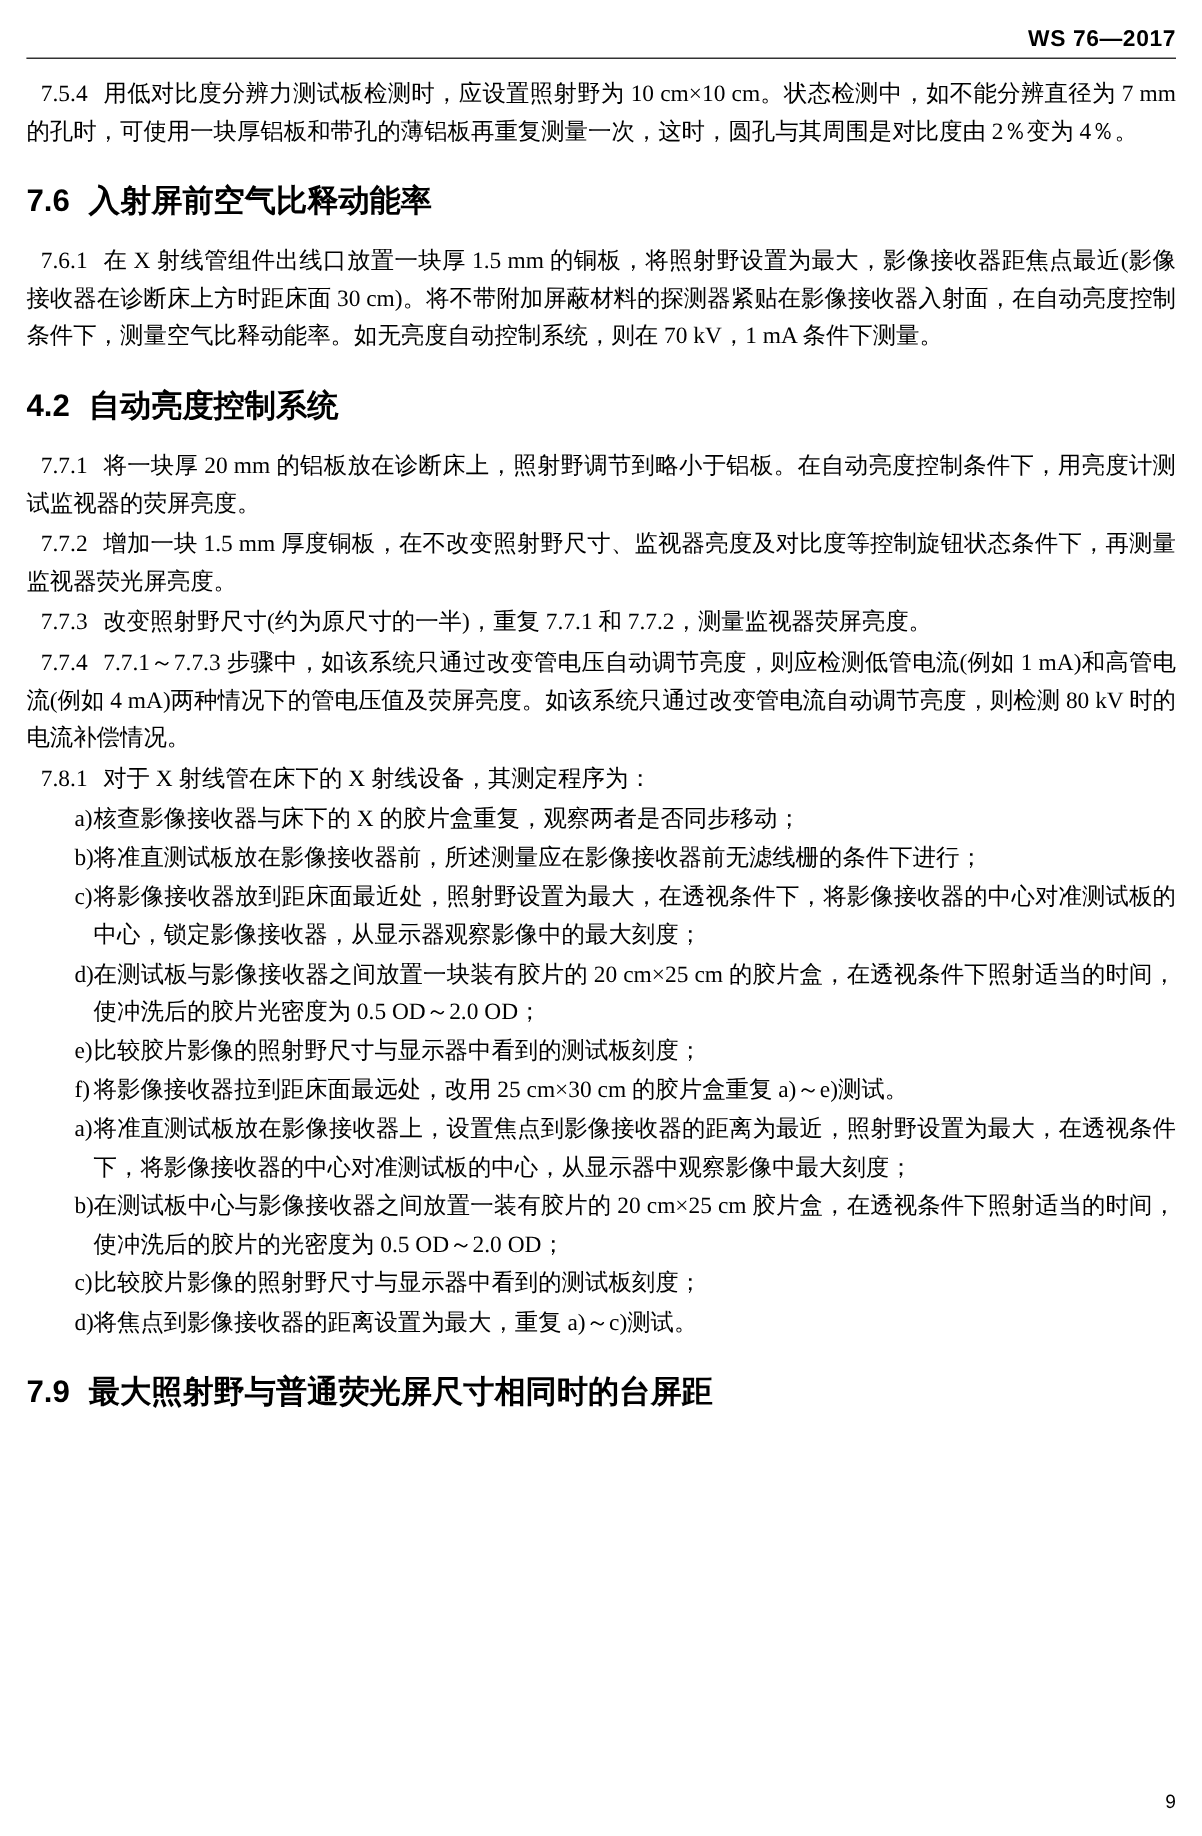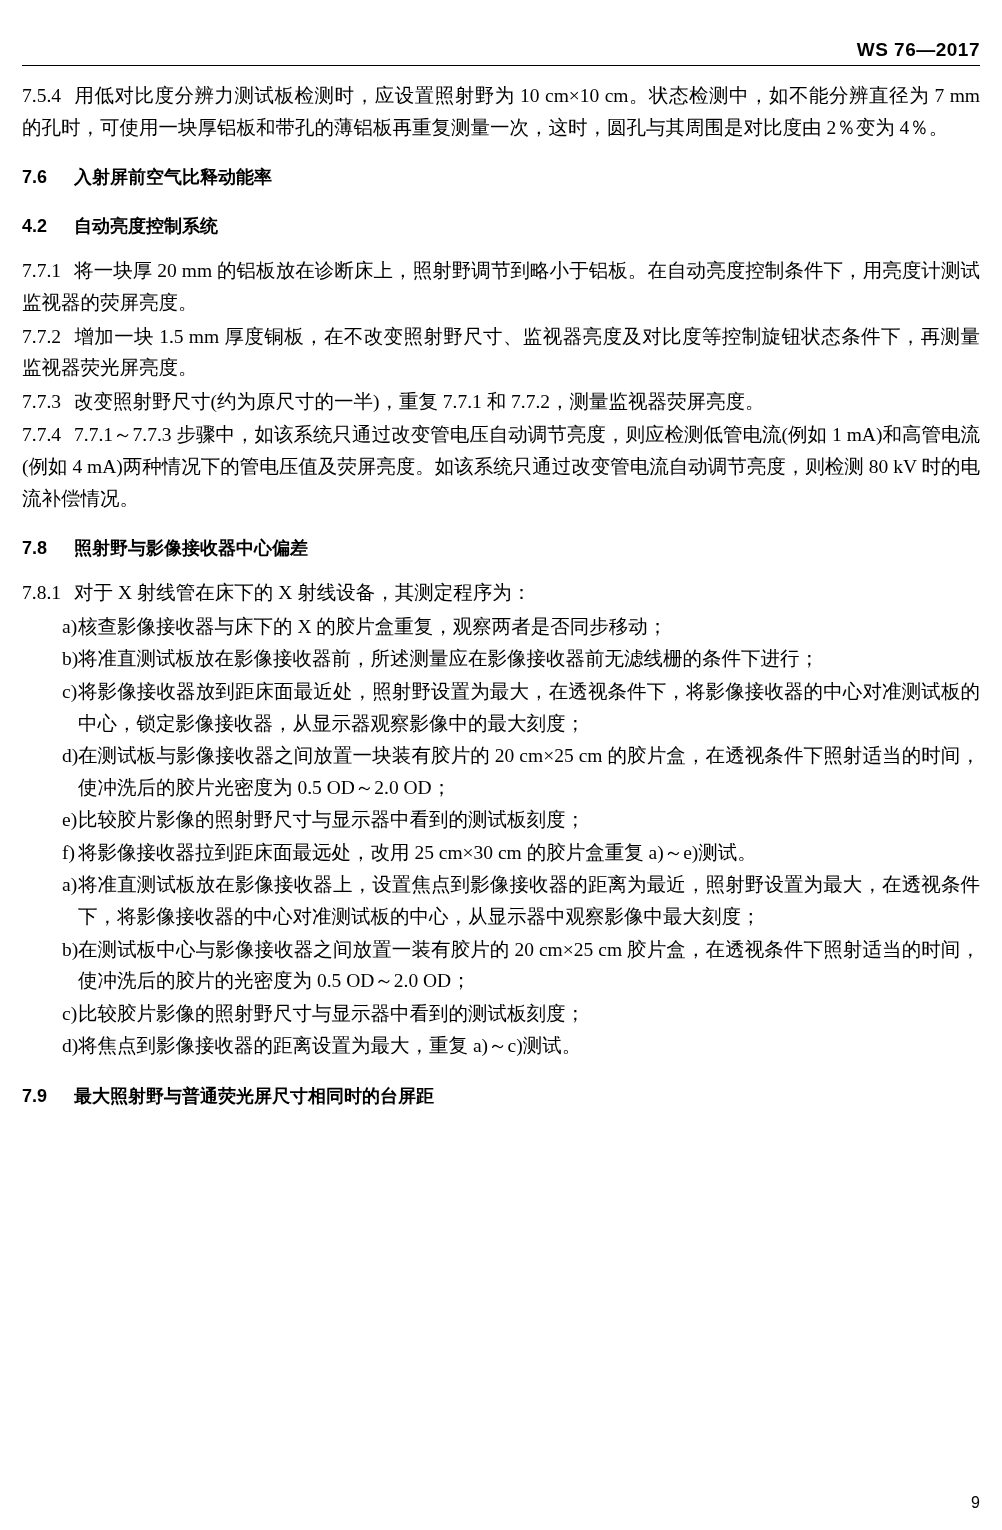--- a/index.html
+++ b/index.html
@@ -11,21 +11,21 @@
     width: 1002px;
     height: 1530px;
     font-family: "Liberation Serif", "DejaVu Serif", serif;
     color: #000000;
     position: relative;
   }
   .page {
     width: 1002px;
     height: 1530px;
     box-sizing: border-box;
-    padding: 17px 22px;
+    padding: 0 22px;
     position: relative;
   }
   
   .header {
     height: 46px;
     display: flex;
     align-items: flex-end;
     justify-content: flex-end;
     padding-bottom: 2px;
     box-sizing: border-box;
@@ -50,26 +50,27 @@
     margin: 0 0 1px 0;
     text-align: justify;
     text-justify: inter-ideograph;
   }
   .para {
     margin-bottom: 2px;
   }
   .num {
     display: inline-block;
     min-width: 52px;
+    margin-left: 12px;
   }
   .sec-head {
     margin: 20px 0 14px 0;
     font-family: "Liberation Sans", sans-serif;
     font-weight: bold;
-    font-size: 18px;
+    font-size: 26px;
   }
   .sec-head .sec-num {
     display: inline-block;
     min-width: 52px;
   }
   
   .list {
     margin: 0;
     padding: 0;
   }
@@ -113,20 +114,23 @@
 
 
     <p class="para">
       <span class="num">7.5.4</span><span>用低对比度分辨力测试板检测时，应设置照射野为 10 cm×10 cm。状态检测中，如不能分辨直径为 7 mm 的孔时，可使用一块厚铝板和带孔的薄铝板再重复测量一次，这时，圆孔与其周围是对比度由 2％变为 4％。</span>
     </p>
 
     <h2 class="sec-head">
       <span class="sec-num">7.6</span><span>入射屏前空气比释动能率</span>
     </h2>
 
+    <p class="para">
+      <span class="num">7.6.1</span><span>在 X 射线管组件出线口放置一块厚 1.5 mm 的铜板，将照射野设置为最大，影像接收器距焦点最近(影像接收器在诊断床上方时距床面 30 cm)。将不带附加屏蔽材料的探测器紧贴在影像接收器入射面，在自动亮度控制条件下，测量空气比释动能率。如无亮度自动控制系统，则在 70 kV，1 mA 条件下测量。</span>
+    </p>
 
 
     <h2 class="sec-head">
       <span class="sec-num">4.2</span><span>自动亮度控制系统</span>
     </h2>
 
     <p class="para">
       <span class="num">7.7.1</span><span>将一块厚 20 mm 的铝板放在诊断床上，照射野调节到略小于铝板。在自动亮度控制条件下，用亮度计测试监视器的荧屏亮度。</span>
     </p>
 
@@ -135,23 +139,20 @@
     </p>
 
     <p class="para">
       <span class="num">7.7.3</span><span>改变照射野尺寸(约为原尺寸的一半)，重复 7.7.1 和 7.7.2，测量监视器荧屏亮度。</span>
     </p>
 
     <p class="para">
       <span class="num">7.7.4</span><span>7.7.1～7.7.3 步骤中，如该系统只通过改变管电压自动调节亮度，则应检测低管电流(例如 1 mA)和高管电流(例如 4 mA)两种情况下的管电压值及荧屏亮度。如该系统只通过改变管电流自动调节亮度，则检测 80 kV 时的电流补偿情况。</span>
     </p>
 
-    <h2 class="sec-head">
-      <span class="sec-num">7.8</span><span>照射野与影像接收器中心偏差</span>
-    </h2>
 
     <p class="para">
       <span class="num">7.8.1</span><span>对于 X 射线管在床下的 X 射线设备，其测定程序为：</span>
     </p>
 
     <div class="list">
       <div class="li">
         <span class="label">a)</span>
         <span class="txt">核查影像接收器与床下的 X 的胶片盒重复，观察两者是否同步移动；</span>
       </div>

